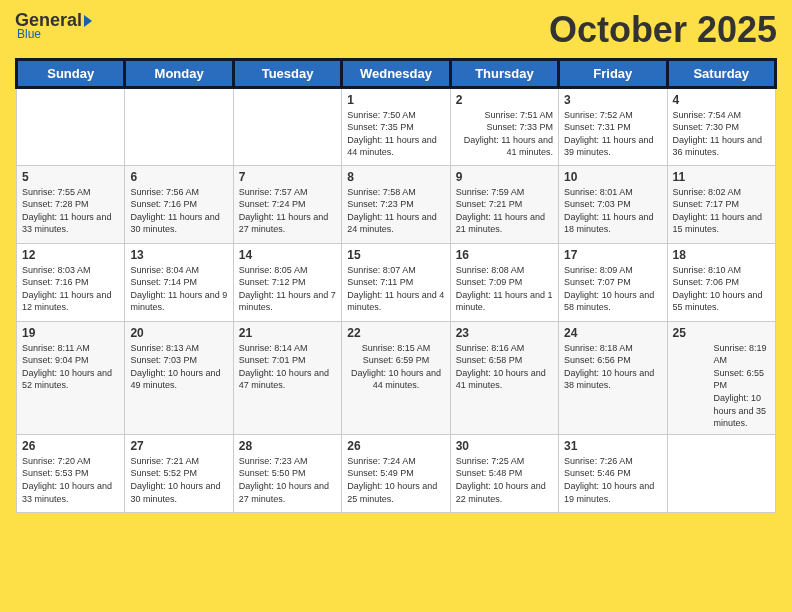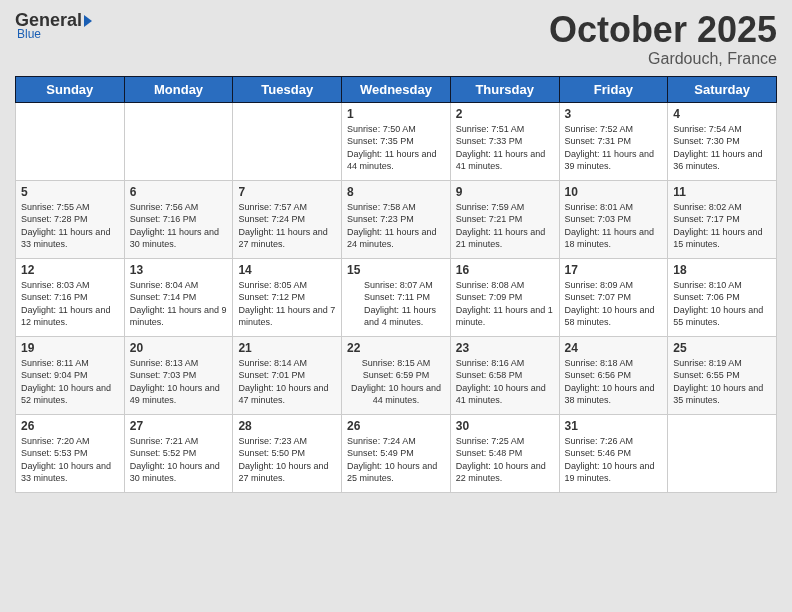--- a/index.html
+++ b/index.html
@@ -7,21 +7,21 @@
       font-family: Arial, sans-serif;
       background: #fff;
       width: 792px;
       height: 612px;
       overflow: hidden;
     }
     .container {
       width: 792px;
       height: 612px;
       padding: 10px 15px;
-      background: #e5e5e5;
+      background: #fde047;
     }
     .header {
       display: flex;
       justify-content: space-between;
       align-items: flex-start;
       margin-bottom: 8px;
     }
     .logo {
       display: flex;
       flex-direction: column;
@@ -65,21 +65,21 @@
       border-collapse: collapse;
       border: 1px solid #ccc;
     }
     .calendar th {
       background-color: #2a6dbf;
       color: #fff;
       text-align: center;
       padding: 5px 4px;
       font-size: 13px;
       font-weight: bold;
-      border: 1px solid #0f172a;
+      border: 3px solid #0f172a;
     }
     .calendar td {
       border: 1px solid #ccc;
       vertical-align: top;
       padding: 4px 5px;
       font-size: 9.5px;
       color: #333;
       width: calc(100% / 7);
       height: 78px;
     }
@@ -113,21 +113,20 @@
   <div class="header">
     <div class="logo">
       <div class="logo-text">
         <span class="logo-general">General</span>
         <div class="logo-arrow"></div>
       </div>
       <span class="logo-blue" style="font-size:12px;font-weight:normal;margin-top:-4px;margin-left:2px;">Blue</span>
     </div>
     <div class="title-section">
       <div class="month-title">October 2025</div>
-      <div class="location">Gardouch, France</div>
     </div>
   </div>
 
   <table class="calendar">
     <thead>
       <tr>
       <th>Sunday</th>
           <th>Monday</th>
           <th>Tuesday</th>
           <th>Wednesday</th>
@@ -142,21 +141,21 @@
           <td class="empty-cell"></td>
           <td class="empty-cell"></td>
           <td>
             <div class="day-number">1</div>
             <div class="day-info" style="white-space: pre-line;">Sunrise: 7:50 AM
 Sunset: 7:35 PM
 Daylight: 11 hours and 44 minutes.</div>
           </td>
           <td>
             <div class="day-number">2</div>
-            <div class="day-info" style="white-space: pre-line;">Sunrise: 7:51 AM
+            <div class="day-info" style="white-space: pre-line; text-align: right;">Sunrise: 7:51 AM
 Sunset: 7:33 PM
 Daylight: 11 hours and 41 minutes.</div>
           </td>
           <td>
             <div class="day-number">3</div>
             <div class="day-info" style="white-space: pre-line;">Sunrise: 7:52 AM
 Sunset: 7:31 PM
 Daylight: 11 hours and 39 minutes.</div>
           </td>
           <td>
@@ -224,21 +223,21 @@
 Daylight: 11 hours and 9 minutes.</div>
           </td>
           <td>
             <div class="day-number">14</div>
             <div class="day-info" style="white-space: pre-line;">Sunrise: 8:05 AM
 Sunset: 7:12 PM
 Daylight: 11 hours and 7 minutes.</div>
           </td>
           <td>
             <div class="day-number">15</div>
-            <div class="day-info" style="white-space: pre-line; margin-left: 17px;">Sunrise: 8:07 AM
+            <div class="day-info" style="white-space: pre-line;">Sunrise: 8:07 AM
 Sunset: 7:11 PM
 Daylight: 11 hours and 4 minutes.</div>
           </td>
           <td>
             <div class="day-number">16</div>
             <div class="day-info" style="white-space: pre-line;">Sunrise: 8:08 AM
 Sunset: 7:09 PM
 Daylight: 11 hours and 1 minute.</div>
           </td>
           <td>
@@ -286,21 +285,21 @@
 Daylight: 10 hours and 41 minutes.</div>
           </td>
           <td>
             <div class="day-number">24</div>
             <div class="day-info" style="white-space: pre-line;">Sunrise: 8:18 AM
 Sunset: 6:56 PM
 Daylight: 10 hours and 38 minutes.</div>
           </td>
           <td>
             <div class="day-number">25</div>
-            <div class="day-info" style="white-space: pre-line;">Sunrise: 8:19 AM
+            <div class="day-info" style="white-space: pre-line; margin-left: 41px;">Sunrise: 8:19 AM
 Sunset: 6:55 PM
 Daylight: 10 hours and 35 minutes.</div>
           </td>
         </tr>
         <tr>
           <td>
             <div class="day-number">26</div>
             <div class="day-info" style="white-space: pre-line;">Sunrise: 7:20 AM
 Sunset: 5:53 PM
 Daylight: 10 hours and 33 minutes.</div>

